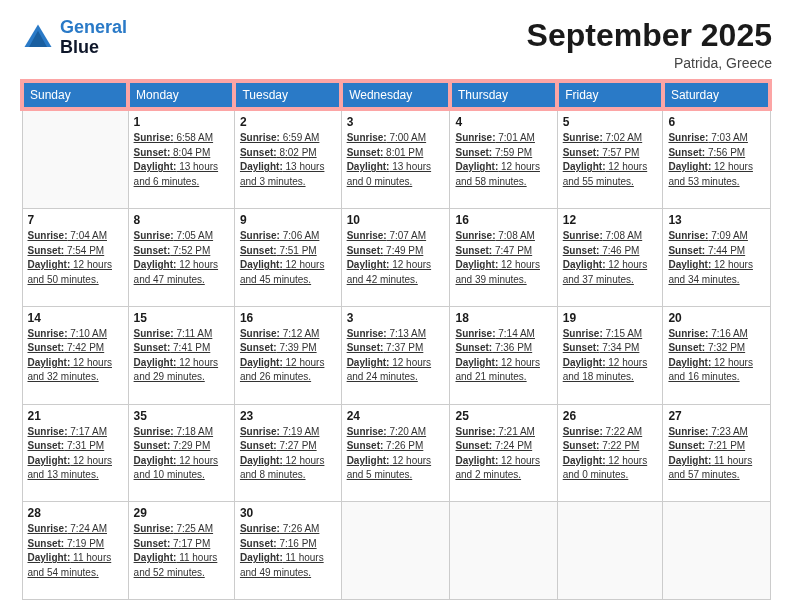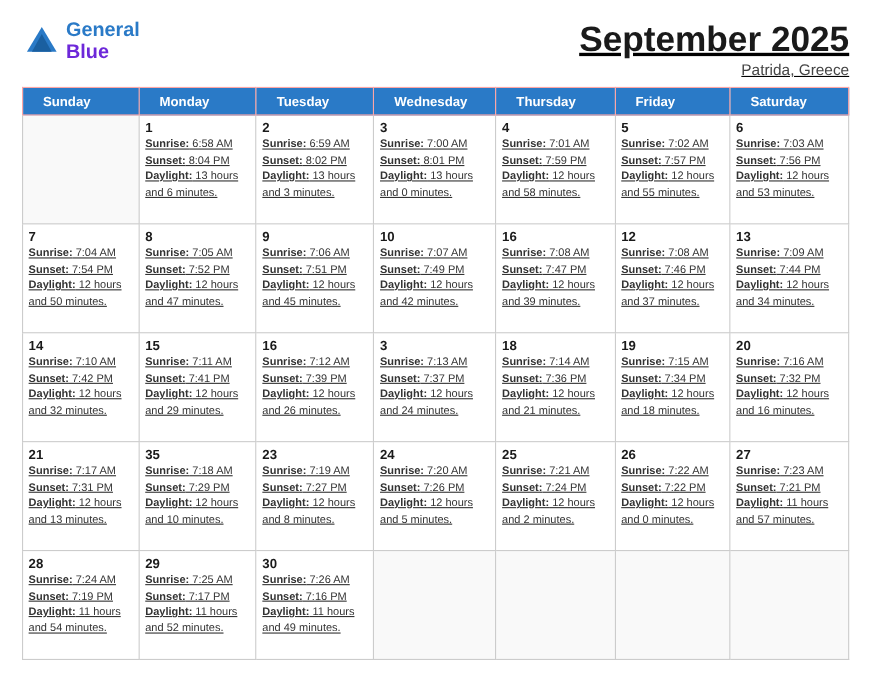--- a/index.html
+++ b/index.html
@@ -36,21 +36,20 @@
     }
     .logo-text span {
       color: #2a7ac7;
     }
     .logo-icon {
       width: 36px;
       height: 36px;
     }
     .title-block {
       text-align: right;
-      text-decoration: underline;
     }
     .month-title {
       font-size: 32px;
       font-weight: bold;
       color: #1a1a1a;
       line-height: 1.1;
     }
     .location {
       font-size: 14px;
       color: #444;
@@ -59,24 +58,24 @@
     .calendar {
       width: 100%;
       border-collapse: collapse;
       flex: 1;
       font-size: 10.5px;
     }
     .calendar th {
       background: #2a7ac7;
       color: #fff;
       text-align: left;
-      padding: 5px 18px;
+      padding: 5px 6px;
       font-size: 12px;
-      font-weight: bold;
-      border: 1px solid #fca5a5;
+      font-weight: normal;
+      border: 4px solid #fca5a5;
     }
     .calendar td {
       border: 1px solid #ccc;
       vertical-align: top;
       padding: 4px 5px;
       width: 113px;
       height: 82px;
     }
     .day-num {
       font-weight: bold;
@@ -100,21 +99,21 @@
 
 <div class="page">
   <div class="header">
     <div class="logo">
       <svg class="logo-icon" viewBox="0 0 40 40">
         <polygon points="20,5 35,30 5,30" fill="#2a7ac7"></polygon>
         <polygon points="20,12 30,30 10,30" fill="#1a5fa0"></polygon>
       </svg>
       <div class="logo-text">
         <div><span>General</span></div>
-        <div><span style="color:#6d28d9">Blue</span></div>
+        <div><span style="color:#0f172a">Blue</span></div>
       </div>
     </div>
     <div class="title-block">
       <div class="month-title">September 2025</div>
       <div class="location">Patrida, Greece</div>
     </div>
   </div>
 
   <table class="calendar">
     <thead>

